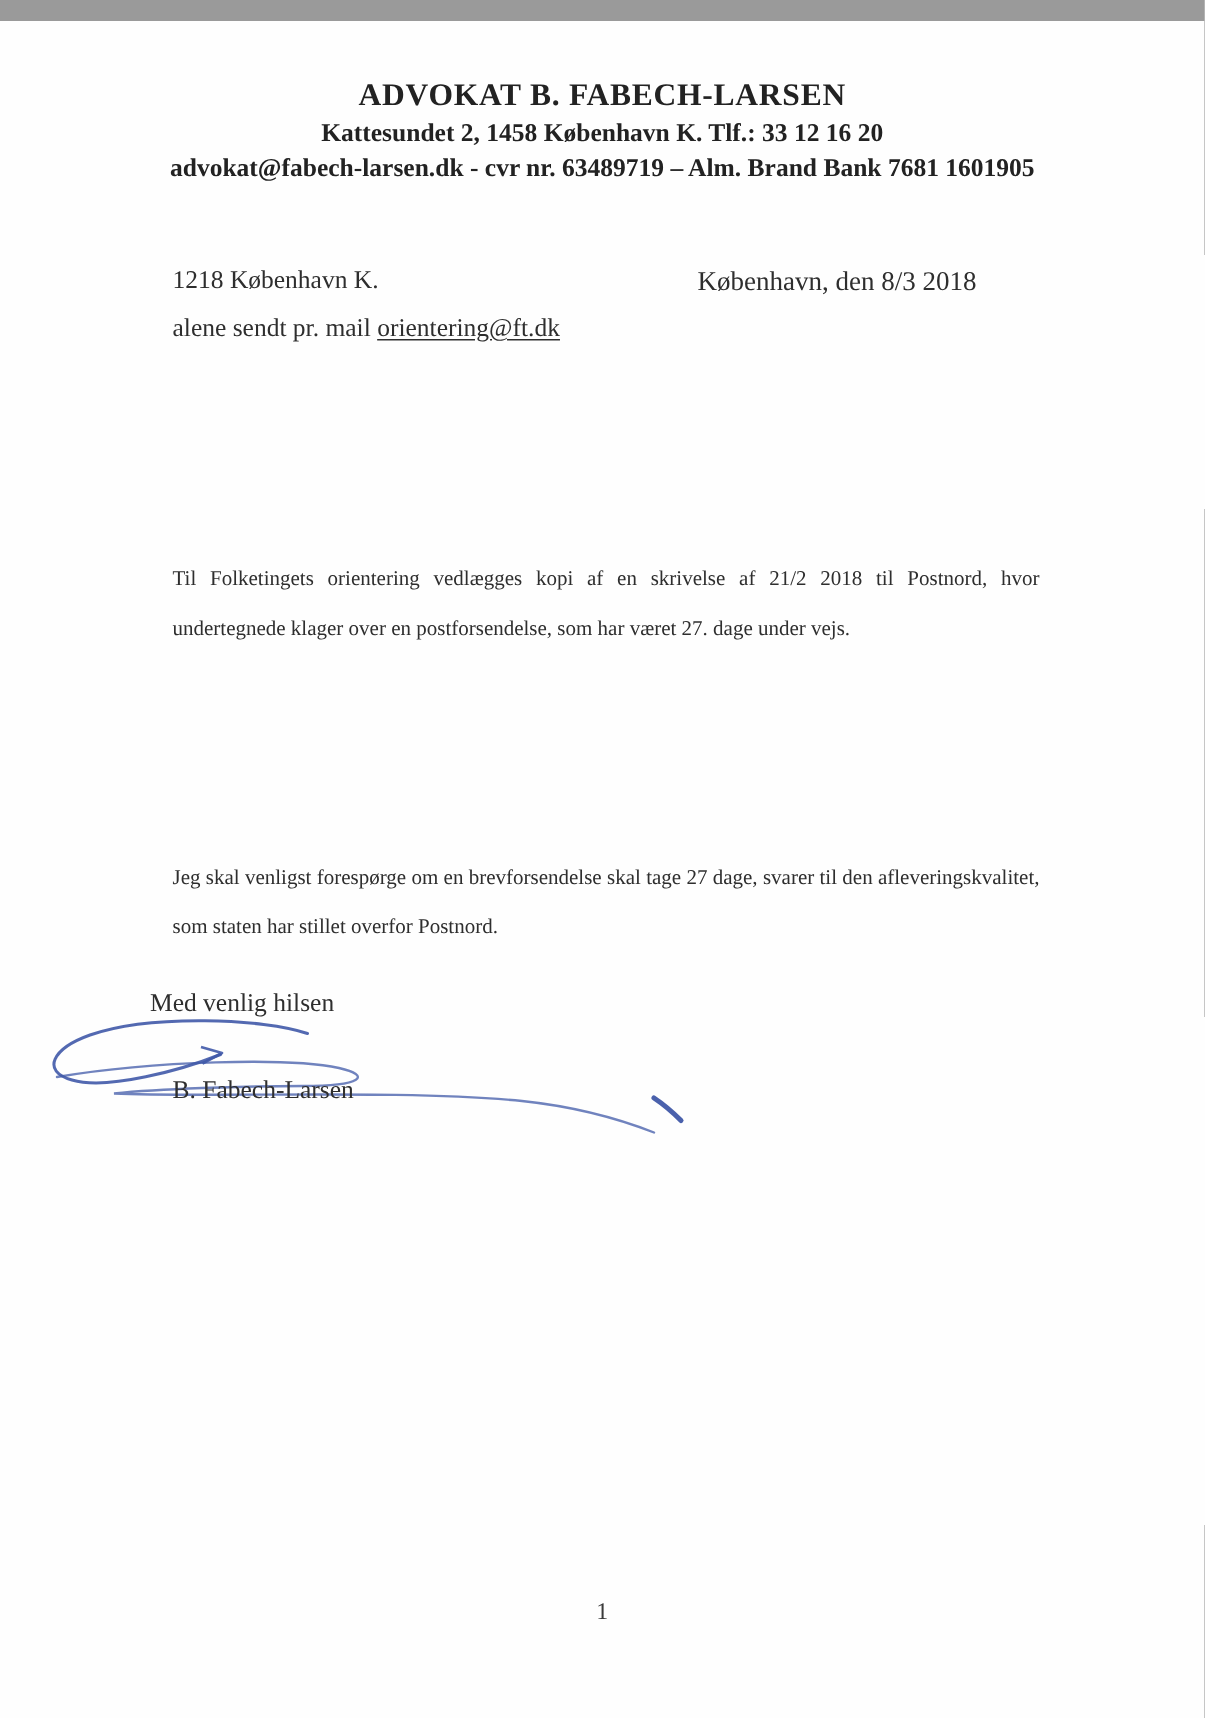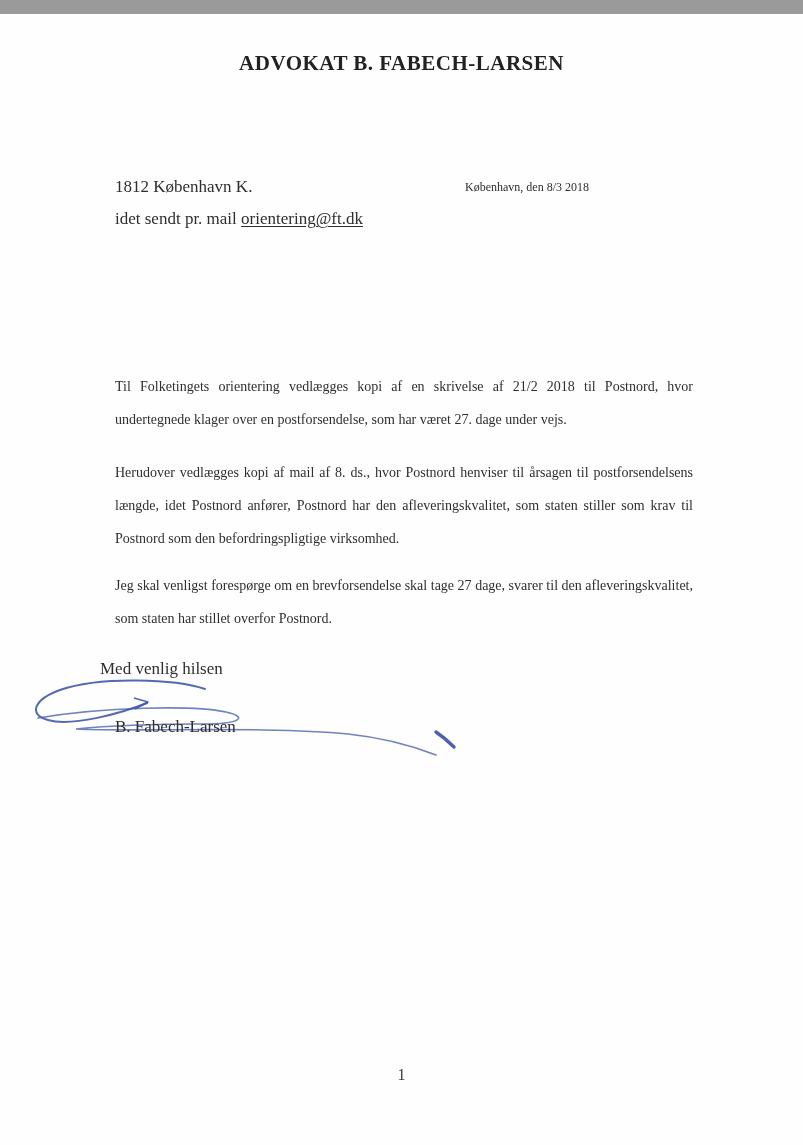--- a/index.html
+++ b/index.html
@@ -42,21 +42,21 @@
     position: absolute;
     top: 157px;
     left: 115px;
     font-size: 17px;
     line-height: 32px;
   }
   .date-line {
     position: absolute;
     top: 157px;
     left: 465px;
-    font-size: 12px;
+    font-size: 18px;
     line-height: 32px;
   }
   .sent-via .email {
     text-decoration: underline;
     text-underline-offset: 2px;
   }
 
   
   .body-text {
     position: absolute;
@@ -102,31 +102,32 @@
     color: #3a3a3a;
   }
 </style>
 </head>
 <body>
 
 <div class="page">
 
   <div class="letterhead">
     <div class="firm-name">ADVOKAT B. FABECH-LARSEN</div>
+    <div class="lh-line">Kattesundet 2, 1458 København K. Tlf.: 33 12 16 20</div>
+    <div class="lh-line">advokat@fabech-larsen.dk - cvr nr. 63489719 – Alm. Brand Bank 7681 1601905</div>
   </div>
 
   <div class="recipient">
-    <div>1812 København K.</div>
-    <div class="sent-via"><span>idet sendt pr. mail </span><span class="email">orientering@ft.dk</span></div>
+    <div>1218 København K.</div>
+    <div class="sent-via"><span>alene sendt pr. mail </span><span class="email">orientering@ft.dk</span></div>
   </div>
 
   <div class="date-line">København, den 8/3 2018</div>
 
   <p class="body-text" id="para1">Til Folketingets orientering vedlægges kopi af en skrivelse af 21/2 2018 til Postnord, hvor undertegnede klager over en postforsendelse, som har været 27. dage under vejs.</p>
-  <p class="body-text" id="para2">Herudover vedlægges kopi af mail af 8. ds., hvor Postnord henviser til årsagen til postforsendelsens længde, idet Postnord anfører, Postnord har den afleveringskvalitet, som staten stiller som krav til Postnord som den befordringspligtige virksomhed.</p>
   <p class="body-text" id="para3">Jeg skal venligst forespørge om en brevforsendelse skal tage 27 dage, svarer til den afleveringskvalitet, som staten har stillet overfor Postnord.</p>
 
   <div class="salutation">Med venlig hilsen</div>
 
   <svg class="signature-svg" viewBox="0 0 470 88" fill="none" xmlns="http://www.w3.org/2000/svg">
 
     <path d="M 197 17 C 168 7, 92 4, 52 18 C 27 27, 19 42, 40 48 C 64 55, 114 41, 139 31" stroke="#4059a8" stroke-width="2" stroke-linecap="round" opacity="0.9"></path>
 
     <path d="M 126 26 L 140 30 L 127 37" stroke="#4059a8" stroke-width="1.8" stroke-linejoin="round" opacity="0.9"></path>
 

